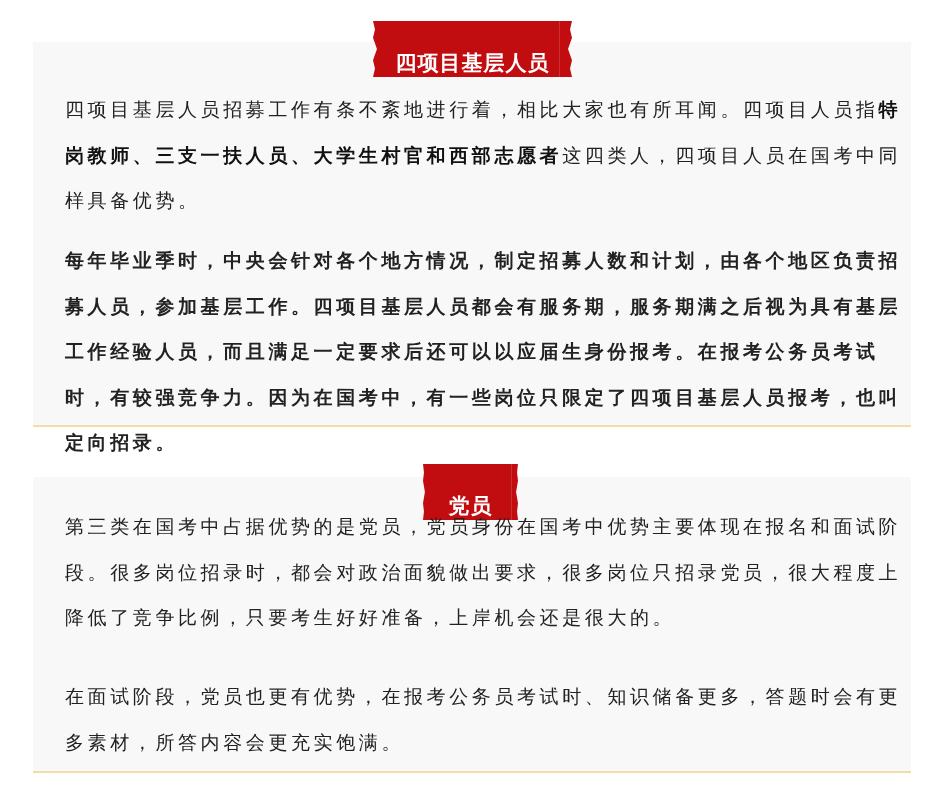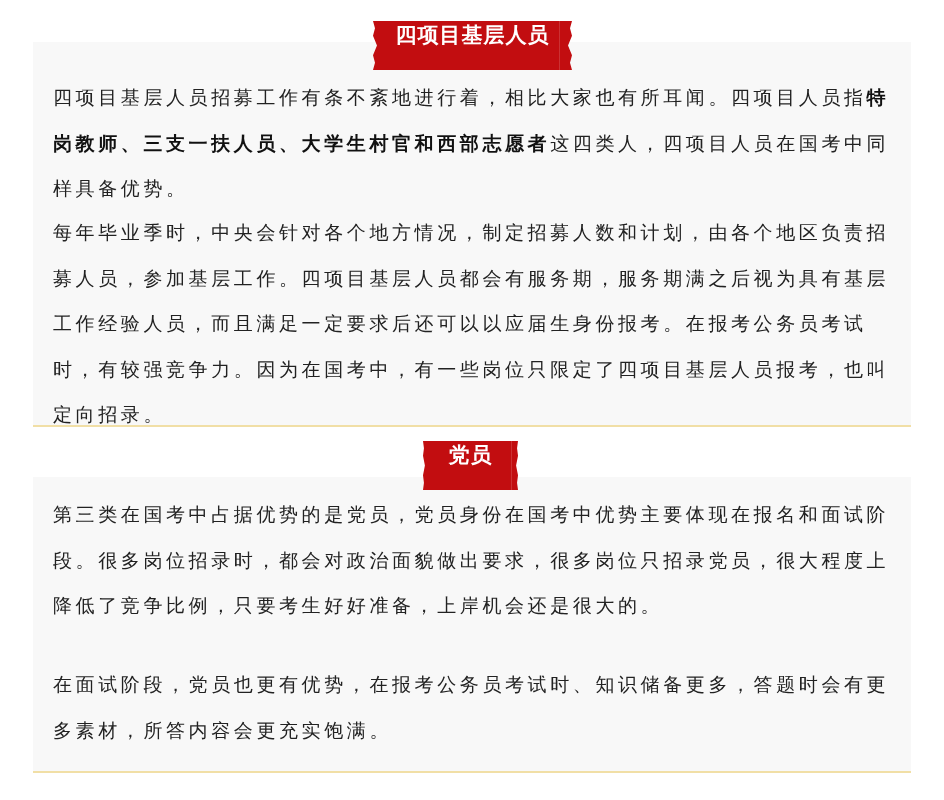--- a/index.html
+++ b/index.html
@@ -2,34 +2,34 @@
 <html><head>
 <meta charset="utf-8">
 <style>
   html, body { margin: 0; padding: 0; background: #ffffff; }
   body { width: 944px; height: 800px; position: relative; overflow: hidden;
          font-family: "DejaVu Sans", "Liberation Sans", sans-serif; color: #1a1a1a; }
   .section { position: absolute; left: 33px; width: 878px; background: #f8f8f8;
              border-bottom: 2px solid #f1dfa6; box-sizing: border-box; }
   .section-1 { top: 42px; height: 385px; }
   .section-2 { top: 477px; height: 296px; }
-  .banner { position: absolute; height: 49px; background: #c20d10; color: #fff;
+  .banner { position: absolute; height: 56px; background: #c20d10; color: #fff;
             font-weight: bold; font-size: 21px; letter-spacing: 1px;
-            display: flex; align-items: flex-start; justify-content: center; box-sizing: border-box;
+            display: flex; align-items: flex-end; justify-content: center; box-sizing: border-box;
             clip-path: polygon(0 0, 100% 0, 99% 15%, 100% 30%, 98% 50%, 100% 70%, 99% 85%, 100% 100%,
                                0 100%, 1% 85%, 0 70%, 2% 50%, 0 30%, 1% 15%); }
   .banner::after { content: ""; position: absolute; right: 6%; top: 0; bottom: 0; width: 1px;
                    background: rgba(255,255,255,0.15); }
   .banner-1 { left: 373px; top: 21px; width: 199px; }
-  .banner-2 { left: 423px; top: 441px; width: 95px; font-family: Liberation Serif, serif; }
-  .para { position: absolute; left: 53px; width: 840px; margin: 0;
+  .banner-2 { left: 423px; top: 464px; width: 95px; font-family: Liberation Serif, serif; }
+  .para { position: absolute; left: 53px; width: 840px; margin: 12px;
           font-size: 19px; line-height: 45.5px; letter-spacing: 3.6px; color: #222; }
   .para b { font-weight: bold; color: #111; }
   .p1 { top: 75px; }
-  .p2 { top: 210px; }
+  .p2 { top: 226px; font-weight: bold; }
   .p3 { top: 492px; }
   .p4 { top: 662px; }
 </style>
 </head>
 <body>
 
 <div class="section section-1"></div>
 <div class="banner banner-1">
   <span>四项目基层人员</span>
 </div>

